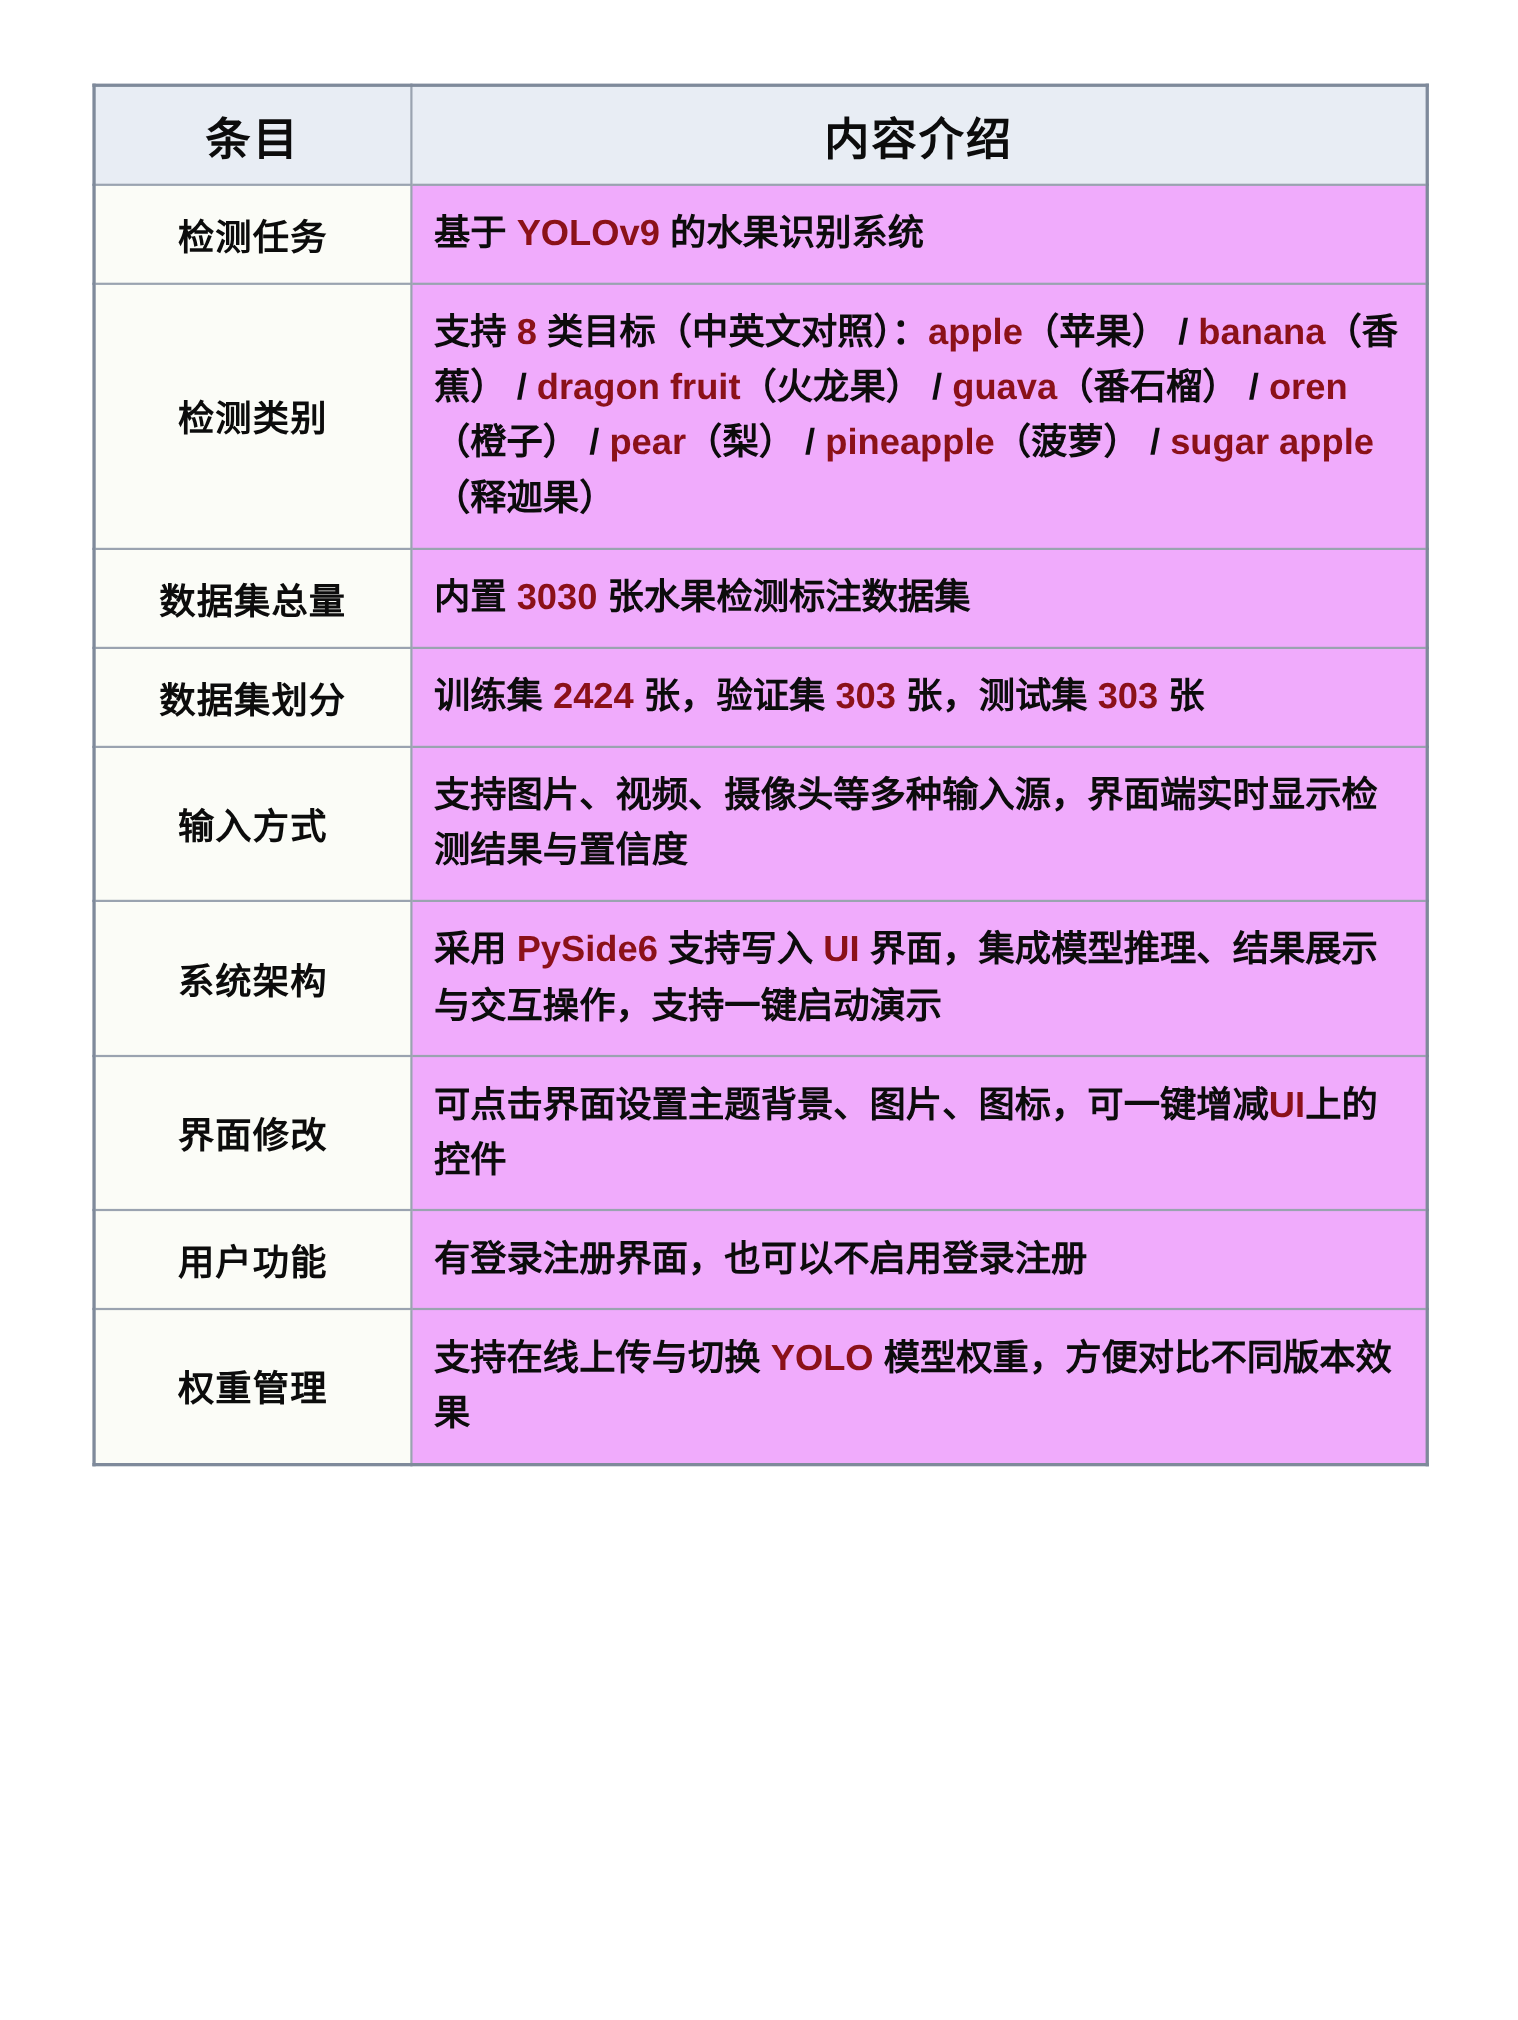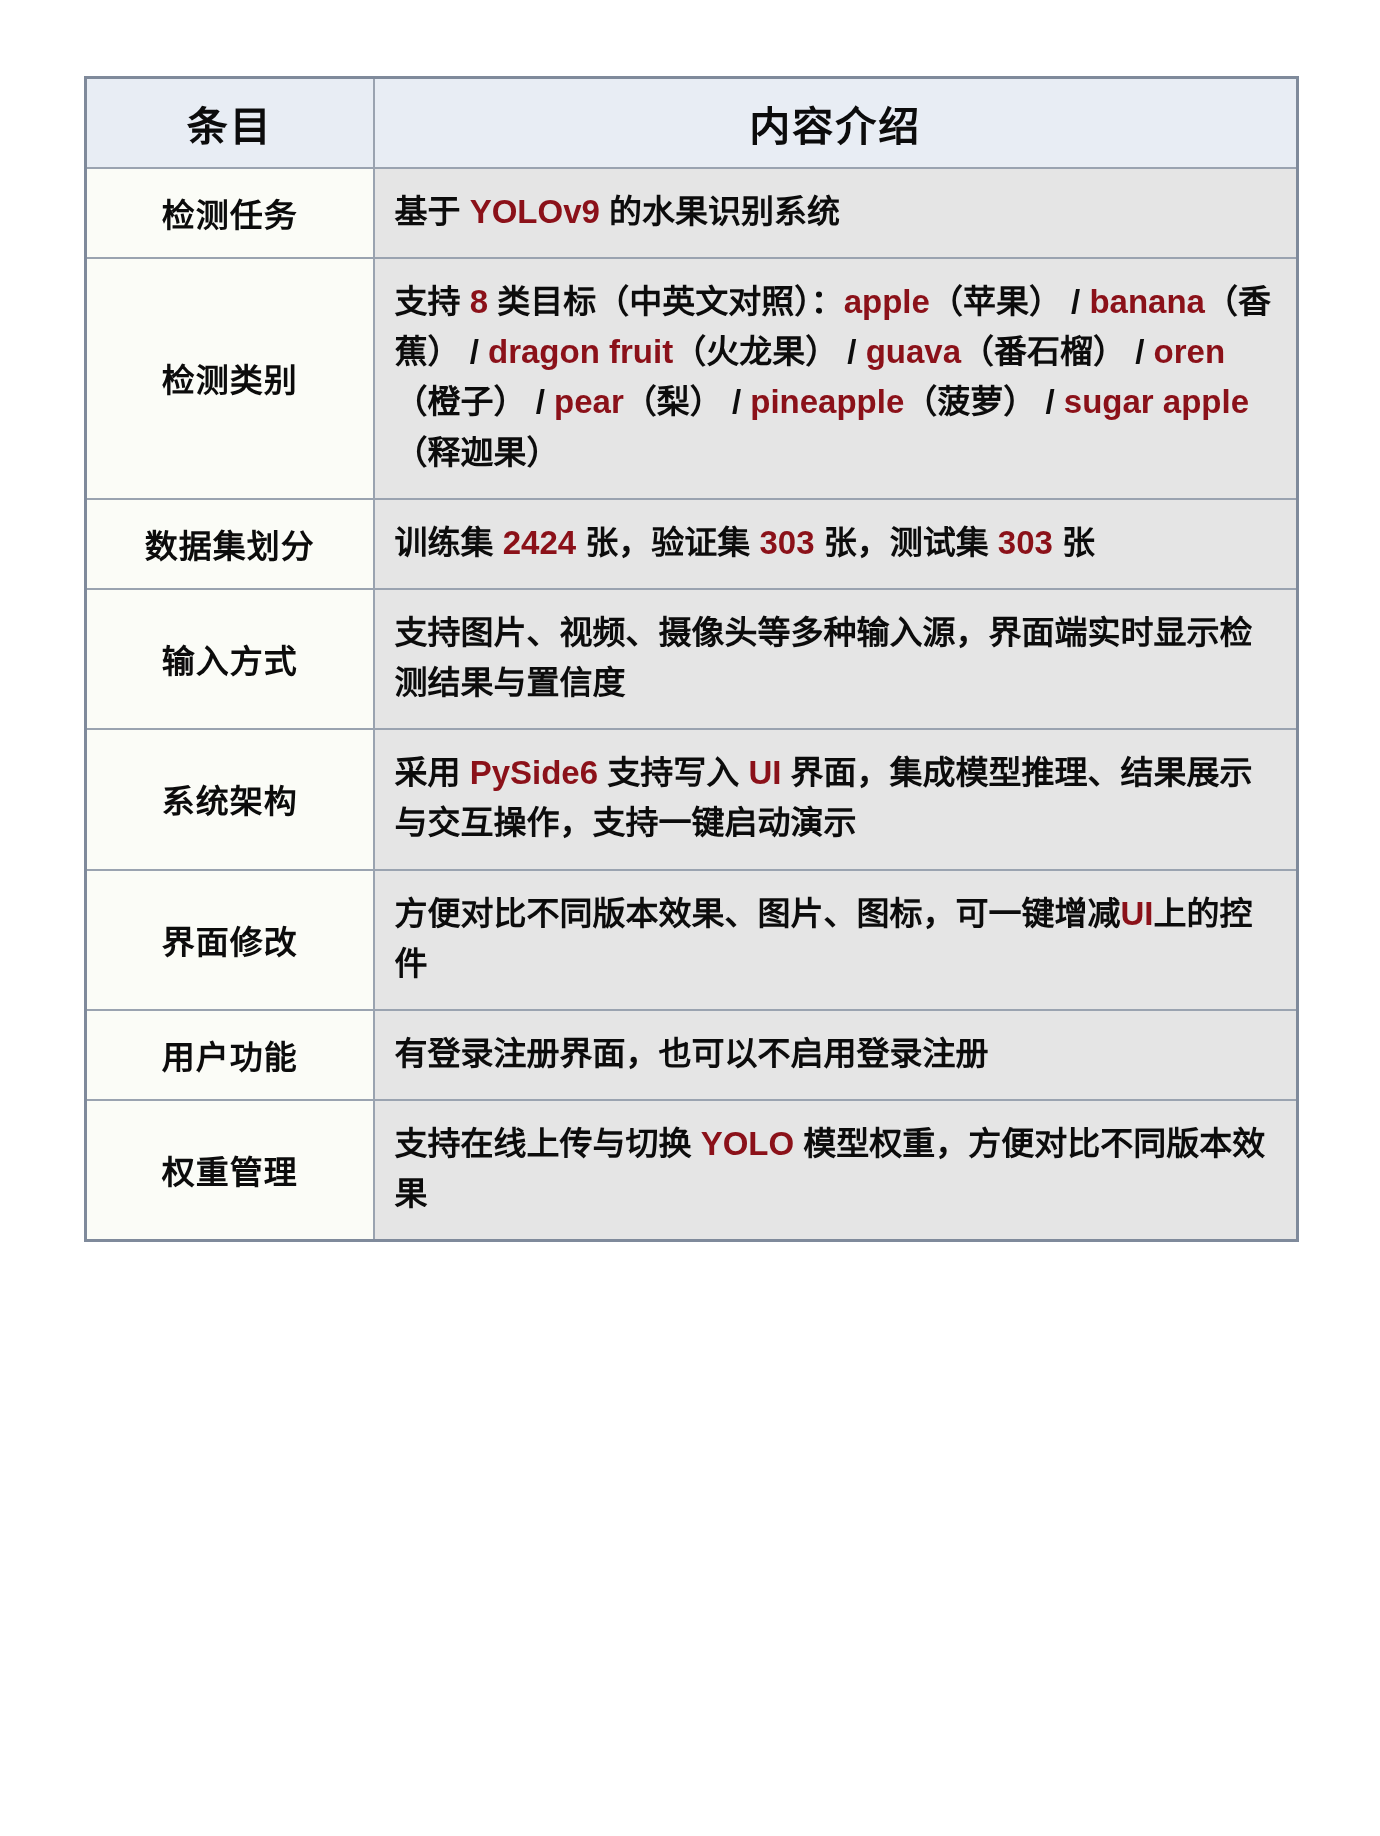--- a/index.html
+++ b/index.html
@@ -45,21 +45,21 @@
   tbody td.label {
     background: #fbfcf7;
     text-align: center;
     font-size: 33px;
     font-weight: bold;
     letter-spacing: 1px;
     color: #0c0c0c;
     padding: 14px 6px;
   }
   tbody td.content {
-    background: #e5e5e5;
+    background: #f0abfc;
     text-align: left;
     font-size: 33px;
     font-weight: bold;
     line-height: 1.52;
     color: #0c0c0c;
     padding: 18px 20px 20px 20px;
   }
   .hl {
     color: #8b1119;
   }
@@ -83,34 +83,38 @@
     <tbody id="tbody">
         <tr>
           <td class="label">检测任务</td>
           <td class="content"><span class="seg">基于 </span><span class="seg hl">YOLOv9</span><span class="seg"> 的水果识别系统</span></td>
         </tr>
         <tr>
           <td class="label">检测类别</td>
           <td class="content"><span class="seg">支持 </span><span class="seg hl">8</span><span class="seg"> 类目标（中英文对照）：</span><span class="seg hl">apple</span><span class="seg">（苹果） / </span><span class="seg hl">banana</span><span class="seg">（香蕉） / </span><span class="seg hl">dragon fruit</span><span class="seg">（火龙果） / </span><span class="seg hl">guava</span><span class="seg">（番石榴） / </span><span class="seg hl">oren</span><span class="seg">（橙子） / </span><span class="seg hl">pear</span><span class="seg">（梨） / </span><span class="seg hl">pineapple</span><span class="seg">（菠萝） / </span><span class="seg hl">sugar apple</span><span class="seg">（释迦果）</span></td>
         </tr>
         <tr>
+          <td class="label">数据集总量</td>
+          <td class="content"><span class="seg">内置 </span><span class="seg hl">3030</span><span class="seg"> 张水果检测标注数据集</span></td>
+        </tr>
+        <tr>
           <td class="label">数据集划分</td>
           <td class="content"><span class="seg">训练集 </span><span class="seg hl">2424</span><span class="seg"> 张，验证集 </span><span class="seg hl">303</span><span class="seg"> 张，测试集 </span><span class="seg hl">303</span><span class="seg"> 张</span></td>
         </tr>
         <tr>
           <td class="label">输入方式</td>
           <td class="content"><span class="seg">支持图片、视频、摄像头等多种输入源，界面端实时显示检测结果与置信度</span></td>
         </tr>
         <tr>
           <td class="label">系统架构</td>
           <td class="content"><span class="seg">采用 </span><span class="seg hl">PySide6</span><span class="seg"> 支持写入 </span><span class="seg hl">UI</span><span class="seg"> 界面，集成模型推理、结果展示与交互操作，支持一键启动演示</span></td>
         </tr>
         <tr>
           <td class="label">界面修改</td>
-          <td class="content"><span class="seg">方便对比不同版本效果、图片、图标，可一键增减</span><span class="seg hl">UI</span><span class="seg">上的控件</span></td>
+          <td class="content"><span class="seg">可点击界面设置主题背景、图片、图标，可一键增减</span><span class="seg hl">UI</span><span class="seg">上的控件</span></td>
         </tr>
         <tr>
           <td class="label">用户功能</td>
           <td class="content"><span class="seg">有登录注册界面，也可以不启用登录注册</span></td>
         </tr>
         <tr>
           <td class="label">权重管理</td>
           <td class="content"><span class="seg">支持在线上传与切换 </span><span class="seg hl">YOLO</span><span class="seg"> 模型权重，方便对比不同版本效果</span></td>
         </tr>
       </tbody>

